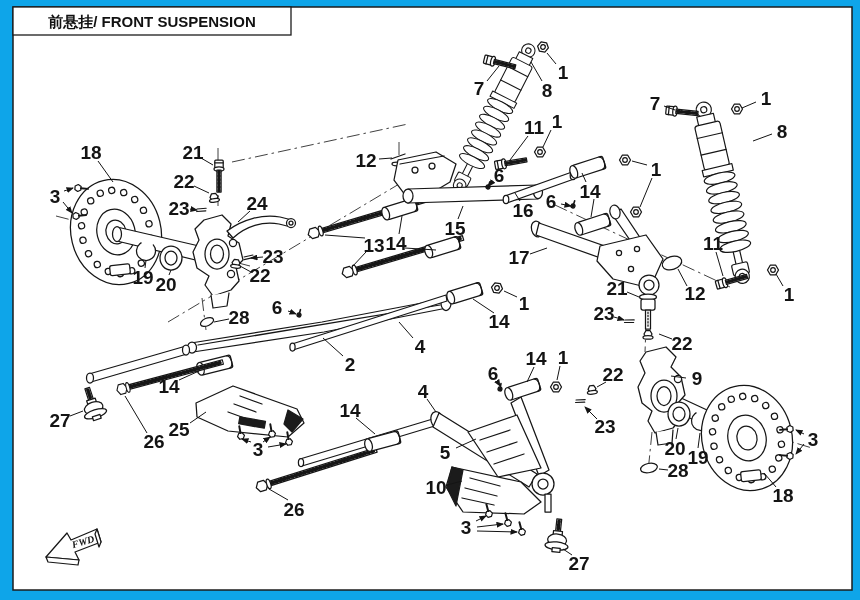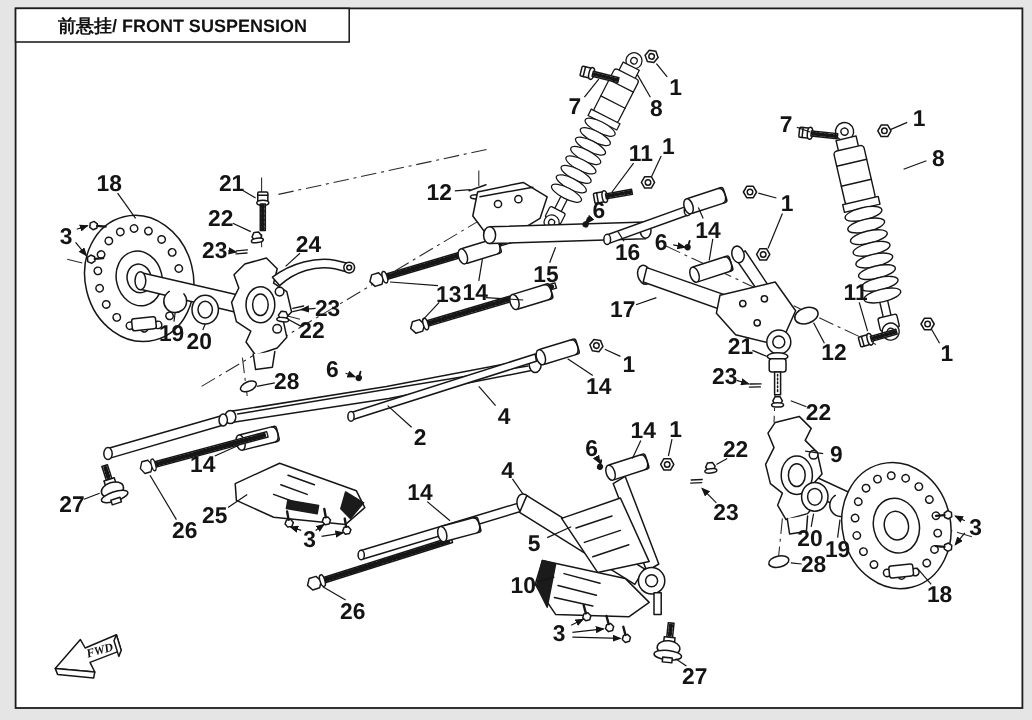--- a/index.html
+++ b/index.html
@@ -1,16 +1,16 @@
 <!DOCTYPE html>
 <html><head>
 <meta charset="utf-8">
 <style>
   html,body{margin:0;padding:0;background:#fff;}
-  #page{position:relative;width:860px;height:600px;background:#e5e5e5;overflow:hidden;}
+  #page{position:relative;width:860px;height:600px;background:#0ea5e9;overflow:hidden;}
   svg{position:absolute;left:0;top:0;}
   .pt *{stroke:#161616;stroke-width:1.25;fill:#ffffff;stroke-linejoin:round;stroke-linecap:round;}
   .pt .dk{fill:#1b1b1b;stroke:#1b1b1b;}
   .pt .ln{fill:none;}
   .cl{fill:none;stroke:#2b2b2b;stroke-width:0.9;stroke-dasharray:13 4 2.5 4;}
   .leader{fill:none;stroke:#141414;stroke-width:1;}
   .callout{font:bold 19px "Liberation Sans",sans-serif;fill:#141414;text-anchor:middle;stroke:none;}
   .titletext{font:bold 15px "Liberation Sans",sans-serif;fill:#111;text-anchor:middle;stroke:none;}
   .fwdtext{font:italic bold 10px "Liberation Serif",serif;fill:#111;text-anchor:middle;stroke:none;}
 </style>

